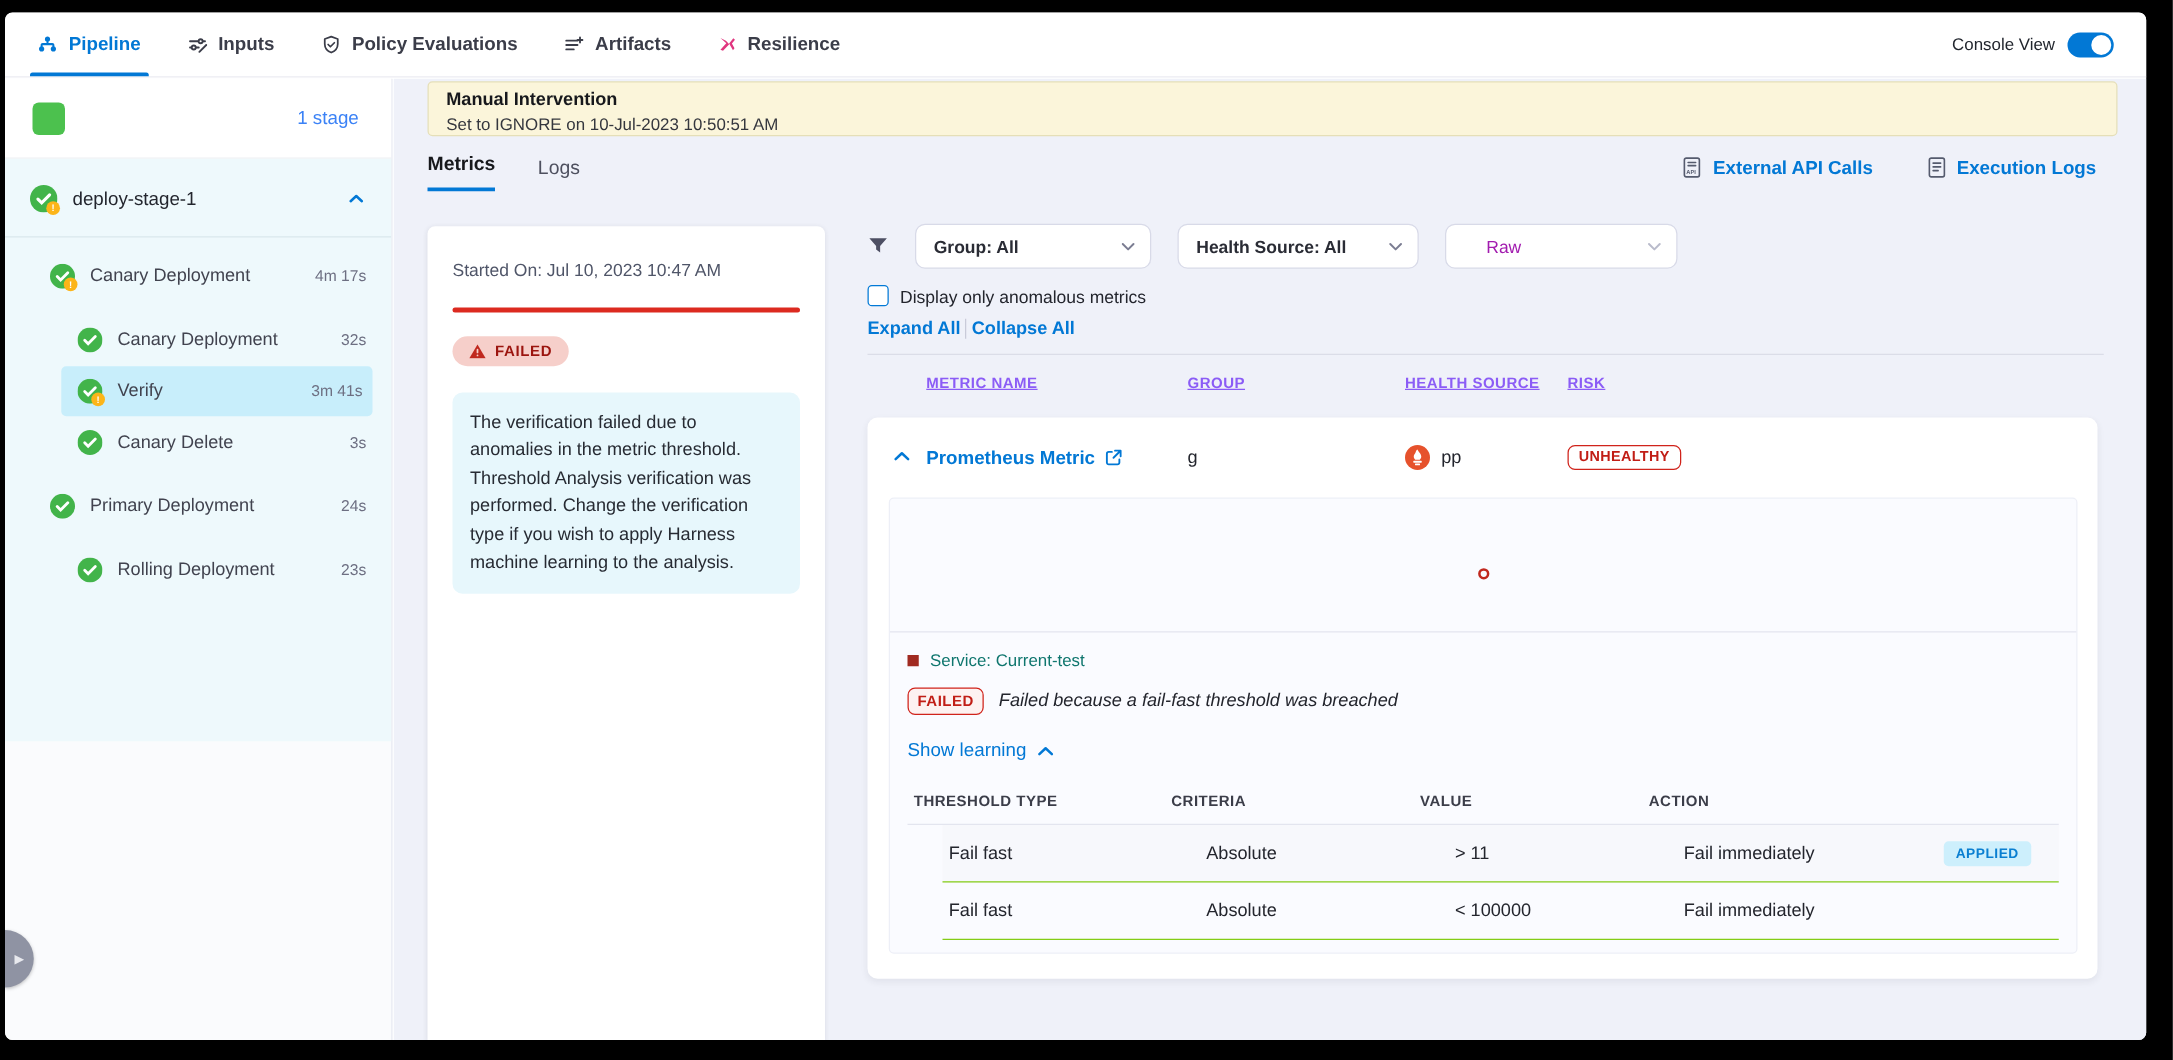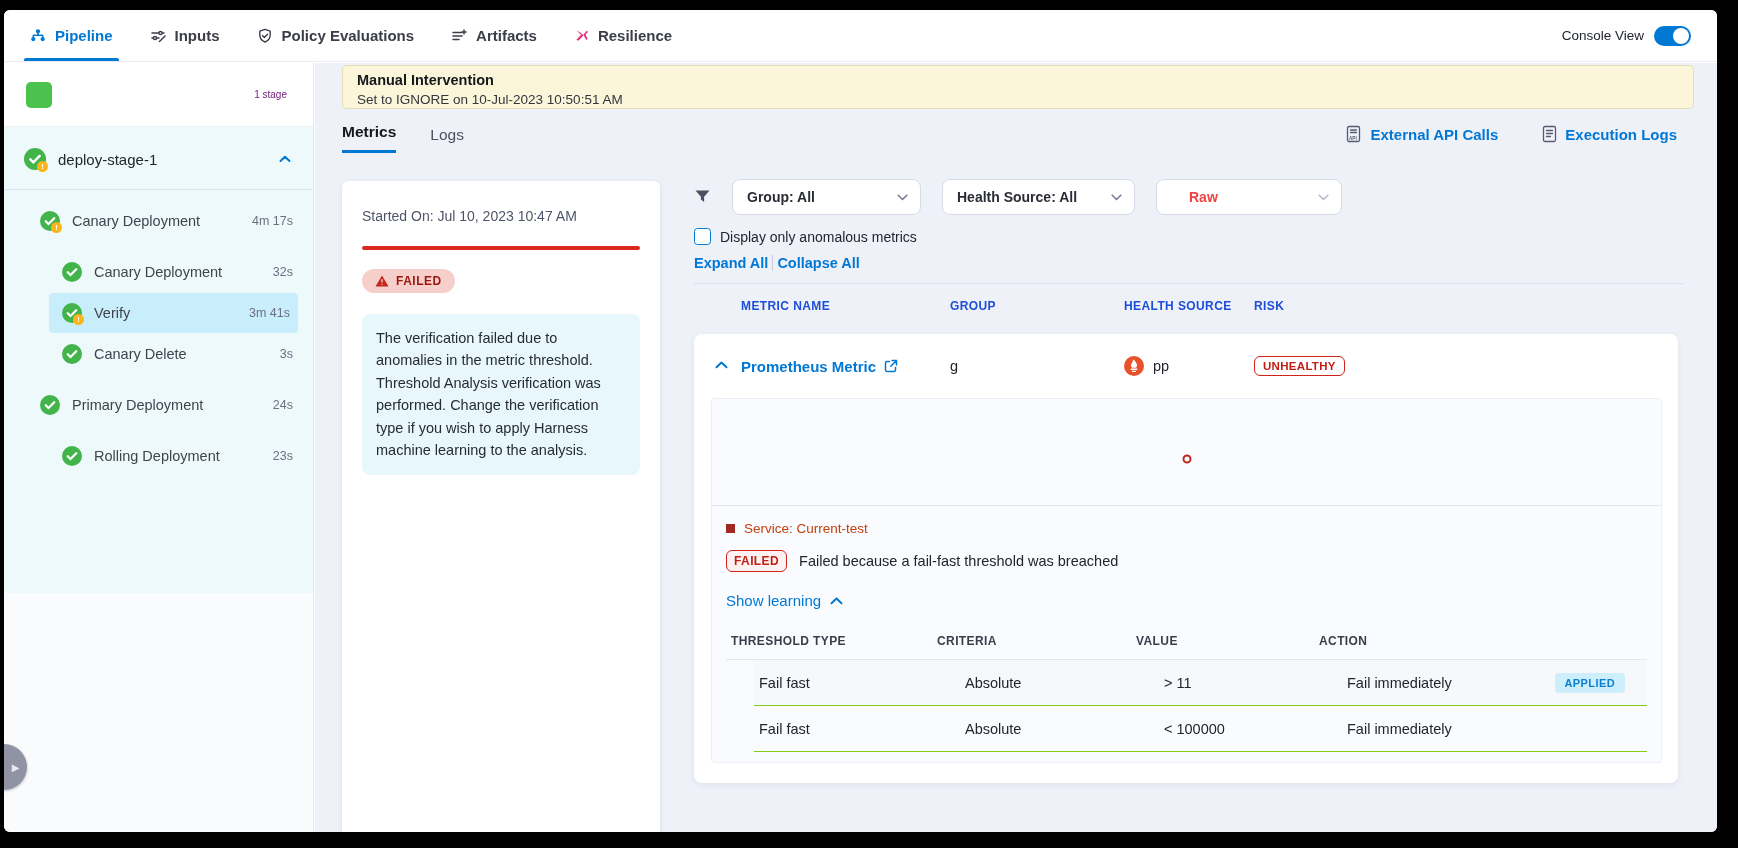--- a/index.html
+++ b/index.html
@@ -15,21 +15,21 @@
   .nav-tab.active::after { content:""; position:absolute; left:-6px; right:-6px; bottom:0; height:3px; background:#0278d5; border-radius:2px 2px 0 0; }
   .nav-spacer { flex:1; }
   .console { display:flex; align-items:center; gap:10px; font-size:13.5px; color:#22262e; }
   .toggle { width:37px; height:20px; border-radius:10px; background:#0278d5; position:relative; cursor:pointer; }
   .toggle .knob { position:absolute; right:2px; top:2px; width:16px; height:16px; border-radius:50%; background:#fff; }
 
   
   .sidebar { position:absolute; left:0; top:53px; bottom:0; width:310px; background:#fafbfd; border-right:1px solid #e8eaf2; }
   .sb-head { height:64px; background:#fff; display:flex; align-items:center; justify-content:space-between; padding:0 26px 0 22px; border-bottom:1px solid #eeeff4; }
   .stage-square { width:26px; height:26px; border-radius:5px; background:#4cc14e; }
-  .stage-count { font-size:10px; color:#701a75; }
+  .stage-count { font-size:15px; color:#3b82f6; }
   .sb-region { height:466px; background:#eef9fc; overflow:hidden; }
   .stage-row { display:flex; align-items:center; gap:12px; padding:14px 22px 8px 20px; height:58px; cursor:pointer; }
   .stage-name { font-size:15px; font-weight:500; color:#23262e; }
   .stage-row .chev { margin-left:auto; }
   .sb-div { height:1px; background:#d9e8ec; margin:4px 0 10px; }
   .step { display:flex; align-items:center; gap:12px; height:42px; padding:0 20px 0 36px; cursor:pointer; }
   .step.l1 { padding-left:58px; }
   .step.gap { margin-top:9px; }
   .step.selected { background:#c8eefb; border-radius:4px; margin-left:45px; margin-right:15px; padding:0 8px 0 13px; height:40px; }
   .step-label { font-size:14.5px; color:#41434f; }
@@ -55,49 +55,49 @@
   .content { position:absolute; left:27px; right:24px; top:116px; bottom:0; }
   .summary-card { position:absolute; left:0; top:2px; width:318px; bottom:-6px; background:#fff; border-radius:6px; box-shadow:0 1px 4px rgba(40,41,61,.10); padding:24px 20px; }
   .meta-line { font-size:14px; color:#4f5568; line-height:1.7; }
   .progress { height:4px; background:#dc2a20; border-radius:2px; margin-top:17px; }
   .failed-pill { margin-top:19px; display:inline-flex; align-items:center; gap:7px; background:#f6cfca; color:#9c150f; border-radius:13px; padding:5px 13px; font-size:12px; font-weight:bold; letter-spacing:.5px; }
   .info-box { margin-top:21px; background:#e7f7fc; border-radius:8px; padding:13px 14px; font-size:14.5px; line-height:1.55; color:#272b33; }
 
   .right-col { position:absolute; left:352px; right:0; top:0; bottom:12px; }
   .filter-row { display:flex; align-items:center; gap:21px; }
   .dd { height:36px; background:#fff; border:1px solid #d8dae8; border-radius:8px; display:flex; align-items:center; justify-content:space-between; padding:0 12px 0 14px; font-size:14px; font-weight:600; color:#2a2c35; cursor:pointer; }
-  .dd.placeholder { font-weight:bold; color:#ef4444;padding-left:32px; }
+  .dd.placeholder { font-weight:normal; color:#a21caf;padding-left:32px; }
   .dd1 { width:189px; } .dd2 { width:193px; } .dd3 { width:186px; }
   .check-row { margin-top:13px; display:flex; align-items:center; gap:9px; }
   .checkbox { width:17px; height:17px; border:1.6px solid #0279d6; border-radius:3.5px; background:#fff; cursor:pointer; }
   .check-label { font-size:14px; color:#23252d; }
   .ec-row { margin-top:10px; display:flex; align-items:center; gap:4px; }
   .ec-link { font-size:14.5px; font-weight:600; color:#0278d5; cursor:pointer; }
   .ec-sep { width:1px; height:16px; background:#c9cbd9; }
   .tbl-divider { margin-top:12px; border-top:1px solid #dbdde8; margin-right:10px; }
   .grid4 { display:grid; grid-template-columns:209px 174px 130px auto; align-items:center; }
-  .mt-headers { padding:15px 0 12px 47px; font-size:12px; font-weight:bold; color:#1d4ed8; letter-spacing:.4px; }
+  .mt-headers { padding:15px 0 12px 47px; font-size:12px; font-weight:bold; color:#8b5cf6; letter-spacing:.4px;text-decoration:underline; }
 
   .metric-card { margin-top:9px; margin-right:15px; background:#fff; border-radius:8px; box-shadow:0 2px 6px rgba(40,41,61,.07); padding-bottom:20px; }
   .metric-row { position:relative; padding:22px 0 14px 47px; }
   .metric-name { display:flex; align-items:center; gap:8px; font-size:15px; font-weight:600; color:#0278d5; cursor:pointer; }
   .metric-row .chevabs { position:absolute; left:21px; top:27px; cursor:pointer; }
   .cell-plain { font-size:14.5px; color:#23252d; }
   .hs-cell { display:flex; align-items:center; gap:9px; font-size:14.5px; color:#23252d; }
   .risk-badge { justify-self:start; display:inline-block; border:1.5px solid #d0231b; color:#c11e16; background:#fff; border-radius:6px; padding:3px 8px; font-size:11.5px; font-weight:bold; letter-spacing:.3px; }
 
   .sub-panel { margin:8px 16px 0 17px; background:#fafbff; border:1px solid #edeff7; border-radius:4px; }
   .chart-zone { height:107px; position:relative; border-bottom:1px solid #e3e5ef; }
   .chart-point { position:absolute; width:9px; height:9px; border:2px solid #c0281e; border-radius:50%; background:transparent; transform:translate(-50%,-50%); }
   .legend-row { padding:15px 14px 0; display:flex; align-items:center; gap:9px; }
   .legend-sq { width:9px; height:9px; background:#a02a21; }
-  .legend-txt { font-size:13.5px; color:#c2410c; }
+  .legend-txt { font-size:13.5px; color:#0f766e; }
   .fail-row { padding:14px 14px 0; display:flex; align-items:center; gap:12px; }
   .fail-badge { border:1.5px solid #d0231b; background:#fdf2f1; color:#c11e16; font-size:12px; font-weight:bold; border-radius:6px; padding:3px 7px; letter-spacing:.4px; }
-  .fail-msg { font-size:14.5px; color:#23252d; }
+  .fail-msg { font-size:14.5px; color:#23252d;font-style:italic; }
   .show-details { padding:20px 14px 2px; display:flex; align-items:center; gap:9px; color:#0278d5; font-size:15px; font-weight:500; cursor:pointer; }
   .th-table { margin:13px 14px 10px; }
   .thgrid { display:grid; grid-template-columns:206px 199px 183px auto; align-items:center; padding-left:5px; }
   .th-head { padding-top:10px; padding-bottom:11px; font-size:12px; font-weight:bold; color:#3b3d49; letter-spacing:.4px; border-bottom:1px solid #e3e5ef; }
   .th-row { height:46px; font-size:14.5px; color:#23252d; border-bottom:1px solid #84cc16;margin-left:28px; }
   .th-row.alt { background:#f7f8fc; }
   .action-cell { display:flex; align-items:center; justify-content:space-between; padding-right:22px; }
   .applied { background:#cdeffc; color:#0a7fd1; font-size:11px; font-weight:bold; padding:4px 10px; border-radius:4px; letter-spacing:.4px; }
   svg { display:block; }
 </style>

